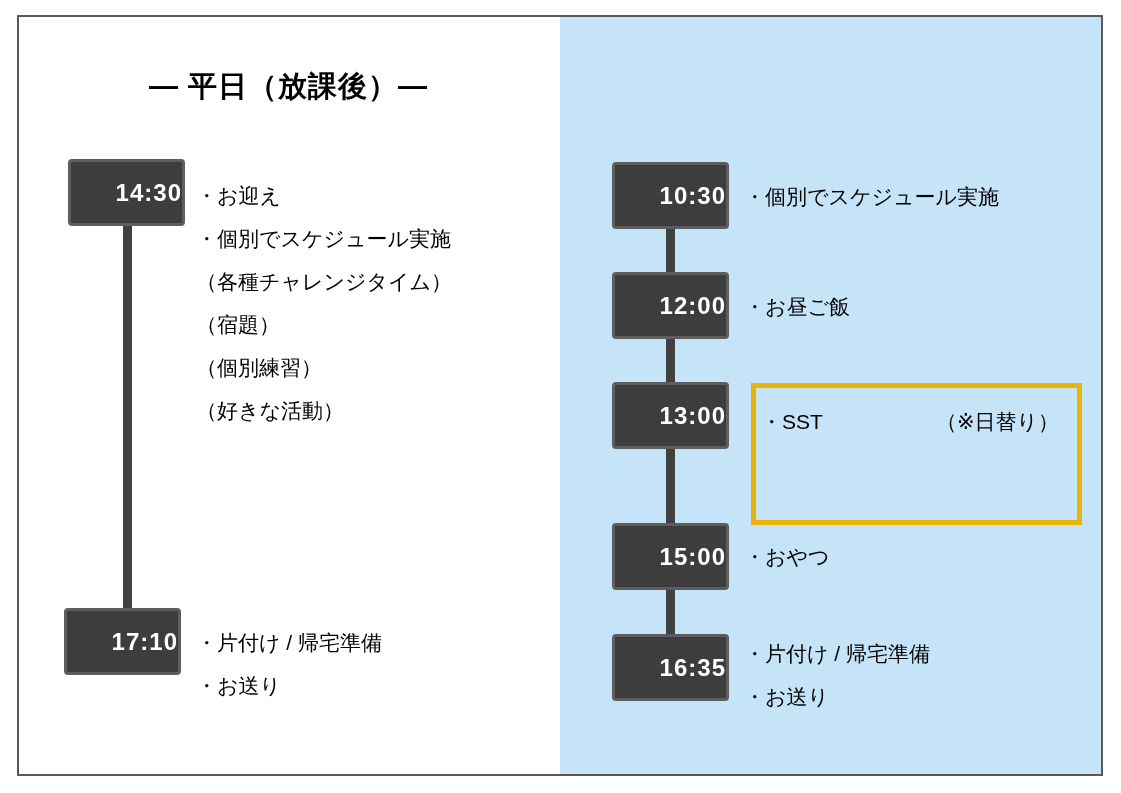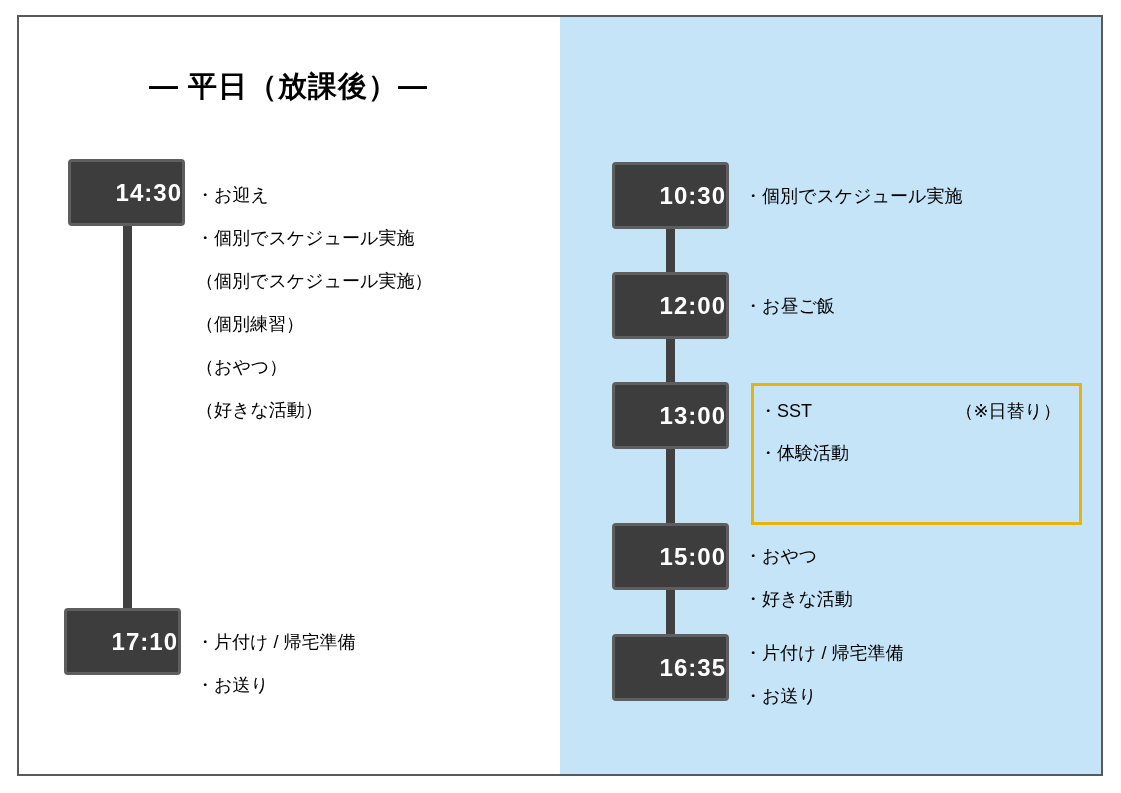--- a/index.html
+++ b/index.html
@@ -33,47 +33,47 @@
     position:absolute;width:117px;height:67px;
     background:#3d3d3d;border:3px solid #5e5e5e;border-radius:4px;
     box-sizing:border-box;z-index:2;
     display:flex;align-items:center;justify-content:flex-end;
   }
   .badge .time{
     color:#ffffff;font-size:24px;font-weight:bold;letter-spacing:1px;
   }
   .text-block{position:absolute;z-index:2;}
   .item-line{
-    height:43px;line-height:43px;font-size:18px;white-space:nowrap;
+    height:43px;line-height:43px;font-size:21px;white-space:nowrap;
   }
   .rotation-box{
     position:absolute;z-index:2;box-sizing:border-box;
-    border:3px solid #eab308;
-    padding:4px 18px 0 5px;
+    border:5px solid #eab308;
+    padding:13px 18px 0 5px;
   }
   .rotation-box .item-line{height:42px;line-height:42px;}
   .line-flex{display:flex;justify-content:space-between;}
 </style>
 </head>
 <body>
 
 <div class="canvas">
   <div class="panel-bg-right"></div>
   <div class="panel-title left">― 平日（放課後）―</div>
   <div id="timeline-weekday">
       <div class="tl-line" style="left: 123px; top: 193px; height: 449px;"></div>
       <div class="badge" style="left: 68px; top: 159px;">
         <span class="time">14:30</span>
       </div>
       <div class="text-block" style="left: 196px; top: 174px;">
         <div class="item-line">・お迎え</div>
         <div class="item-line">・個別でスケジュール実施</div>
-        <div class="item-line">（個別でスケジュール実施）</div>
+        <div class="item-line">（各種チャレンジタイム）</div>
+        <div class="item-line">（宿題）</div>
         <div class="item-line">（個別練習）</div>
-        <div class="item-line">（おやつ）</div>
         <div class="item-line">（好きな活動）</div>
       </div>
       <div class="badge" style="left: 64px; top: 608px;">
         <span class="time">17:10</span>
       </div>
       <div class="text-block" style="left: 196px; top: 621px;">
         <div class="item-line">・片付け / 帰宅準備</div>
         <div class="item-line">・お送り</div>
       </div>
     </div>
@@ -92,28 +92,26 @@
         <div class="item-line">・お昼ご飯</div>
       </div>
       <div class="badge" style="left: 612px; top: 382px;">
         <span class="time">13:00</span>
       </div>
       <div class="rotation-box" style="left: 751px; top: 383px; width: 331px; height: 142px;">
         <div class="item-line line-flex">
           <span>・SST</span>
           <span>（※日替り）</span>
         </div>
-        <div class="item-line">・体験活動</div>
       </div>
       <div class="badge" style="left: 612px; top: 523px;">
         <span class="time">15:00</span>
       </div>
       <div class="text-block" style="left: 744px; top: 535px;">
         <div class="item-line">・おやつ</div>
-        <div class="item-line">・好きな活動</div>
       </div>
       <div class="badge" style="left: 612px; top: 634px;">
         <span class="time">16:35</span>
       </div>
       <div class="text-block" style="left: 744px; top: 632px;">
         <div class="item-line">・片付け / 帰宅準備</div>
         <div class="item-line">・お送り</div>
       </div>
     </div>
   <div class="frame"></div>

